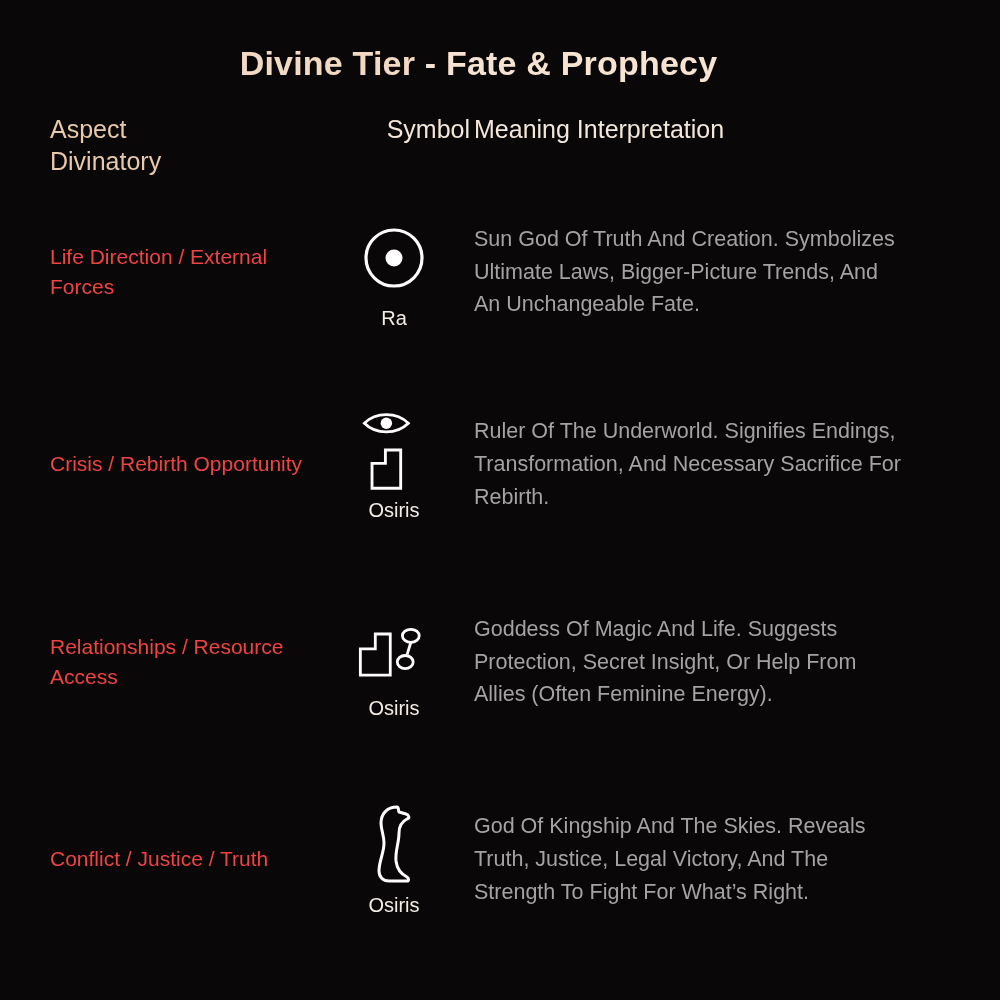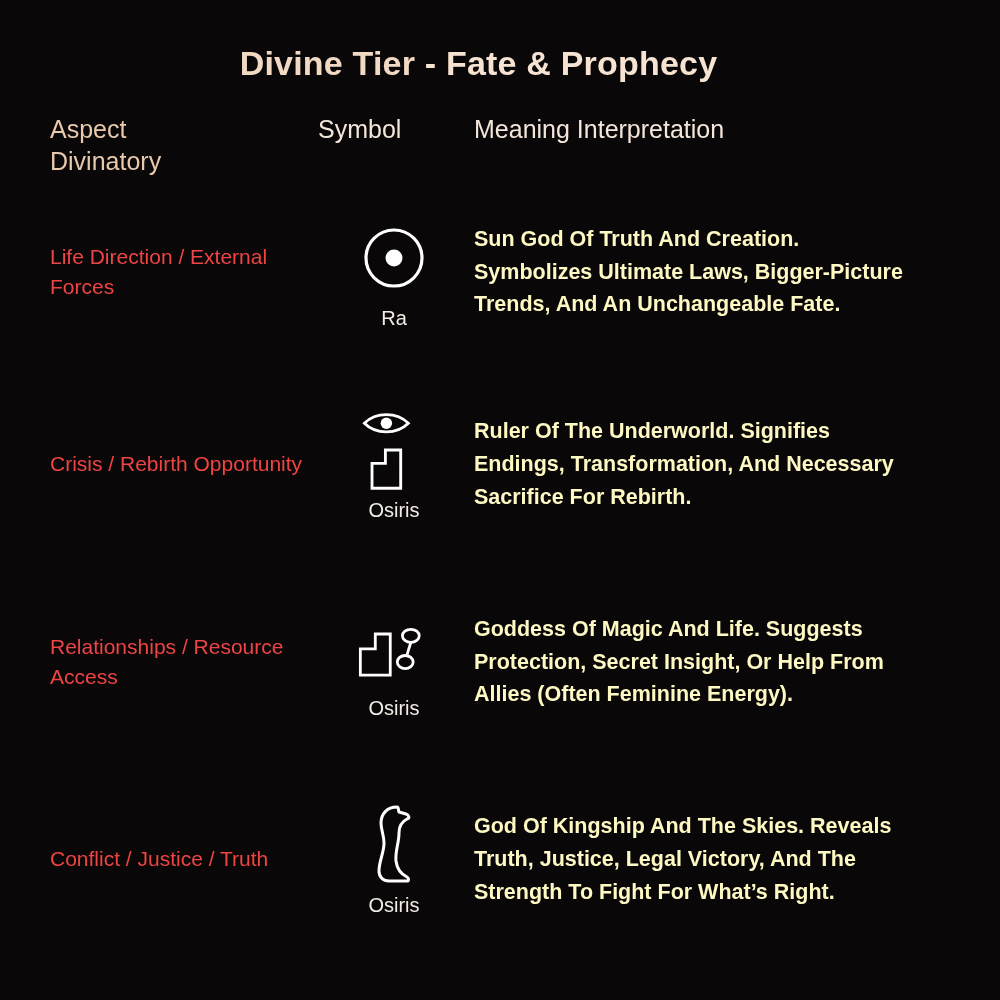--- a/index.html
+++ b/index.html
@@ -41,21 +41,21 @@
   }
   .col-aspect {
     width: 268px;
     flex: 0 0 268px;
     box-sizing: border-box;
   }
   .col-symbol {
     width: 152px;
     flex: 0 0 152px;
     box-sizing: border-box;
-    text-align: left;
+    text-align: right;
   }
   .col-meaning {
     flex: 1 1 auto;
     box-sizing: border-box;
     padding-left: 4px;
   }
   .hdr {
     color: #e8c9ab;
     font-size: 25px;
     line-height: 1.28;
@@ -91,22 +91,21 @@
   }
   .glyph svg { display: block; }
   .symbol-label {
     margin-top: 6px;
     font-size: 20px;
     color: #f3ece6;
   }
   .meaning-text {
     font-size: 21.5px;
     line-height: 1.52;
-    color: #fef9c3;
-    font-weight: bold;
+    color: #a3a3a3;
   }
   .r1 { min-height: 190px; }
   .r2 { min-height: 195px; }
   .r3 { min-height: 200px; }
   .r4 { min-height: 195px; }
 </style>
 </head>
 <body>
 
 <div class="page">

